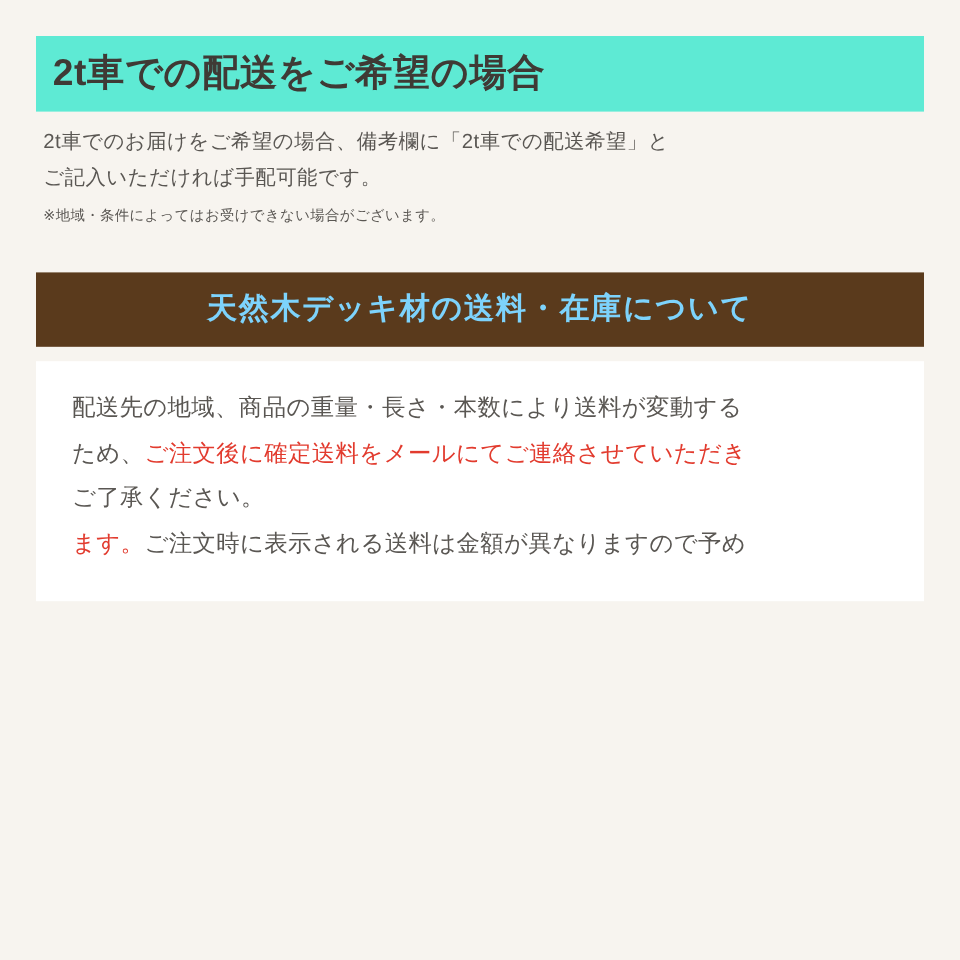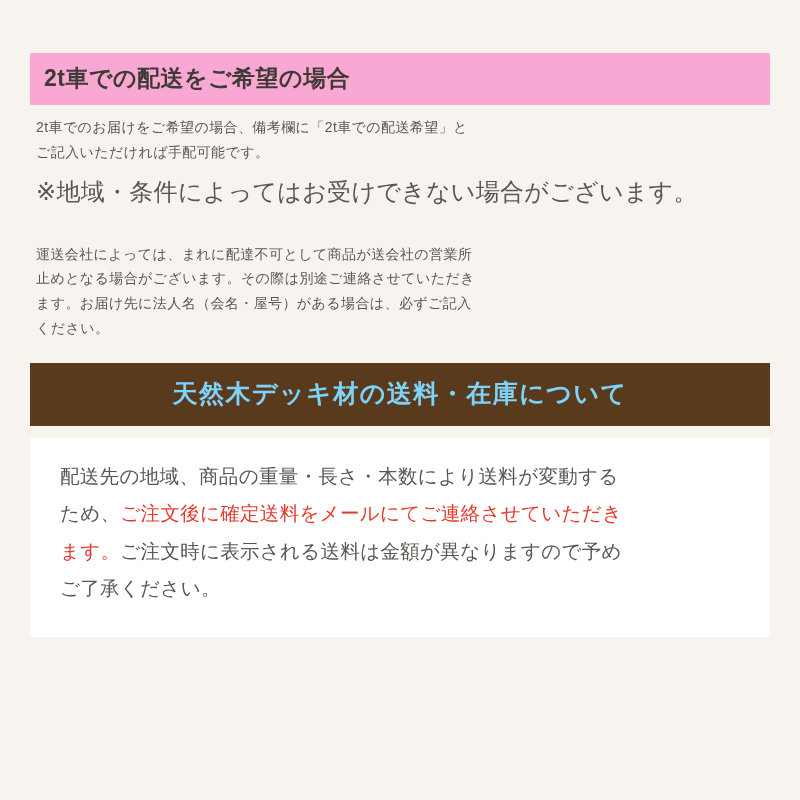--- a/index.html
+++ b/index.html
@@ -15,40 +15,39 @@
     overflow: hidden;
   }
   .page {
     width: 800px;
     height: 800px;
     box-sizing: border-box;
     padding: 30px 30px 0 30px;
     background: #f7f4ef;
   }
   .section-heading {
-    background: #f9a8d4;
-    font-size: 23px;
+    background: #5eead4;
+    font-size: 31px;
     font-weight: bold;
     color: #3f3a35;
     padding: 10px 14px 11px 14px;
     line-height: 1.35;
     letter-spacing: 0.5px;
-    margin-top: 23px;
   }
   .body-block {
     padding: 10px 6px 4px 6px;
   }
   .body-line {
-    font-size: 14px;
+    font-size: 17px;
     line-height: 1.78;
     color: #5a5753;
     letter-spacing: 0.4px;
   }
   .note-line {
-    font-size: 24px;
+    font-size: 12px;
     line-height: 1.78;
     color: #5a5753;
     letter-spacing: 0.3px;
   }
   .gap-a { height: 6px; }
   .brown-bar {
     background: #5a3a1c;
     color: #7dd3fc;
     font-size: 25px;
     font-weight: bold;
@@ -86,41 +85,35 @@
   <div class="body-block">
     <div class="body-line">2t車でのお届けをご希望の場合、備考欄に「2t車での配送希望」と</div>
     <div class="body-line">ご記入いただければ手配可能です。</div>
     <div class="gap-a"></div>
     <div class="note-line">※地域・条件によってはお受けできない場合がございます。</div>
   </div>
 
   <div class="spacer-mid"></div>
 
 
-  <div class="body-block">
-    <div class="body-line">運送会社によっては、まれに配達不可として商品が送会社の営業所</div>
-    <div class="body-line">止めとなる場合がございます。その際は別途ご連絡させていただき</div>
-    <div class="body-line">ます。お届け先に法人名（会名・屋号）がある場合は、必ずご記入</div>
-    <div class="body-line">ください。</div>
-  </div>
 
   <div class="spacer-bar"></div>
 
   <div class="brown-bar">天然木デッキ材の送料・在庫について</div>
 
   <div class="spacer-card"></div>
 
   <div class="white-card">
     <div class="card-line">
       <span>配送先の地域、商品の重量・長さ・本数により送料が変動する</span>
     </div>
     <div class="card-line">
       <span>ため、</span><span class="hl">ご注文後に確定送料をメールにてご連絡させていただき</span>
     </div>
     <div class="card-line">
-      <span class="hl">ます。</span><span>ご注文時に表示される送料は金額が異なりますので予め</span>
+      <span>ご了承ください。</span>
     </div>
     <div class="card-line">
-      <span>ご了承ください。</span>
+      <span class="hl">ます。</span><span>ご注文時に表示される送料は金額が異なりますので予め</span>
     </div>
   </div>
 
 </div>
 
 </body></html>

